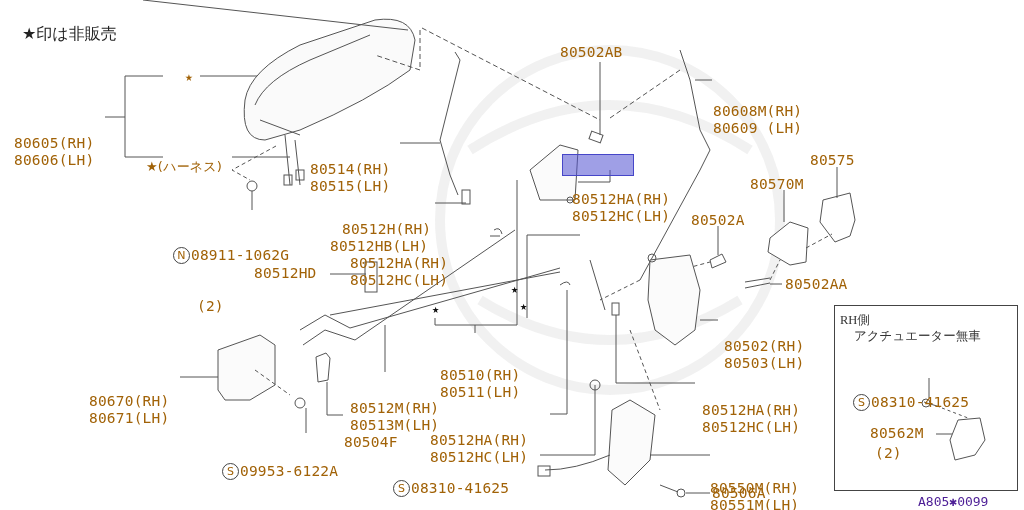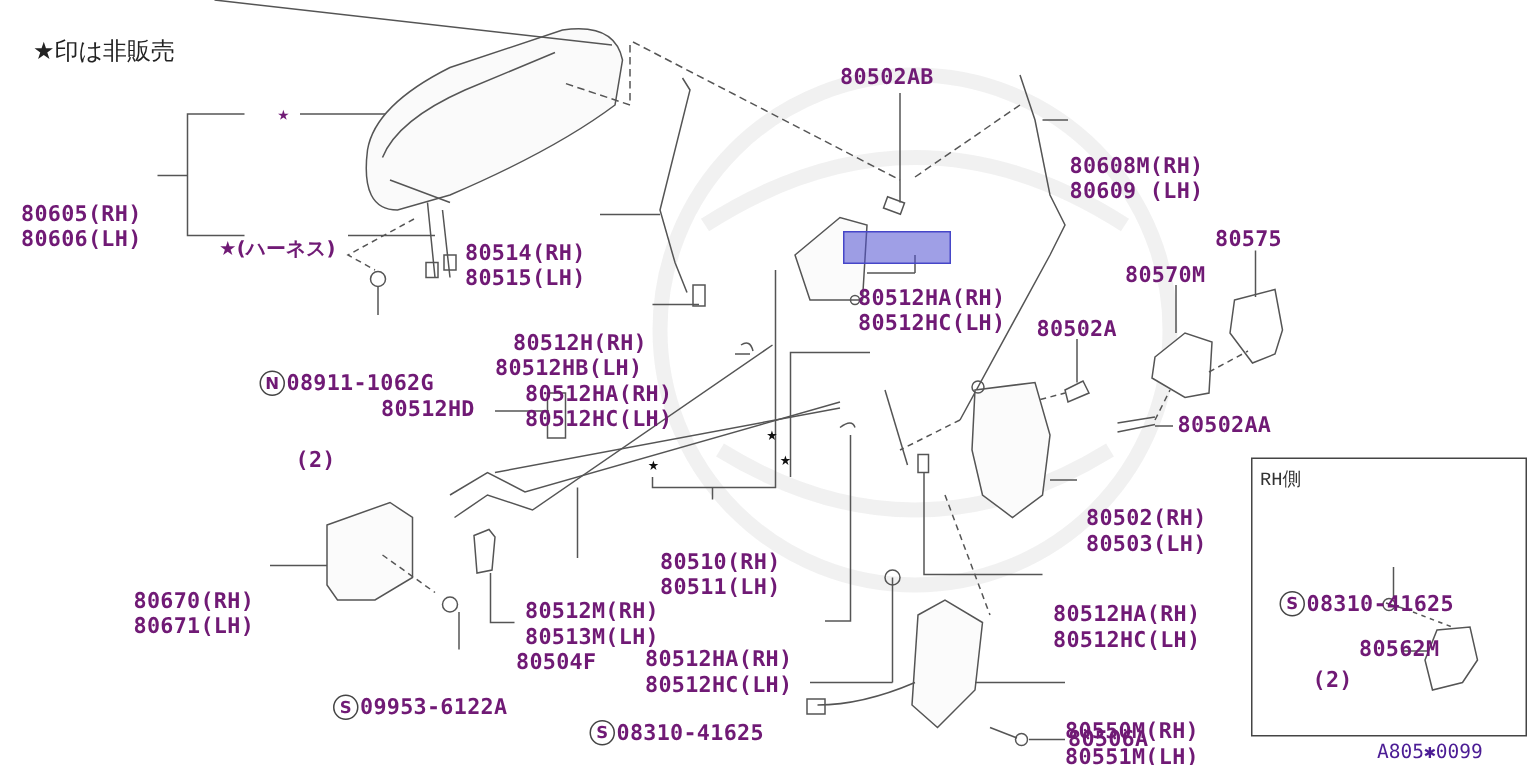--- a/index.html
+++ b/index.html
@@ -1,23 +1,23 @@
 <!DOCTYPE html>
 <html><head>
 <meta charset="utf-8">
 <style>
   html, body { margin:0; padding:0; background:#fff; }
   body { width:1024px; height:510px; position:relative; overflow:hidden; font-family:"DejaVu Sans Mono","Liberation Mono",monospace; color:#333; }
   #canvas { position:absolute; left:0; top:0; width:1024px; height:510px; }
-  .lbl { position:absolute; font-size:14.5px; line-height:17px; letter-spacing:0.2px; color:#701a75; white-space:pre; cursor:pointer;font-weight:bold; }
+  .lbl { position:absolute; font-size:14.5px; line-height:17px; letter-spacing:0.2px; color:#a16207; white-space:pre; cursor:pointer; }
   .lbl .l { display:block; }
   .note { position:absolute; font-size:16px; color:#222; font-family:"DejaVu Sans",sans-serif; white-space:pre; }
   .hl { position:absolute; background:rgba(80,80,210,0.55); border:1px solid #4646c8; }
   .inset { position:absolute; left:834px; top:305px; width:182px; height:184px; border:1px solid #444; }
-  .inset-title { position:absolute; left:840px; top:312px; font-family:Liberation Mono, monospace; font-size:12.5px; color:#333; line-height:16px; white-space:pre; }
+  .inset-title { position:absolute; left:840px; top:312px; font-family:Liberation Serif, serif; font-size:12.5px; color:#333; line-height:16px; white-space:pre; }
   .code { position:absolute; font-size:13px; color:#4c1d95; white-space:pre; }
   .circ { display:inline-block; width:15px; height:15px; border:1px solid #444; border-radius:50%; font-size:11px; line-height:15px; text-align:center; margin-right:1px; vertical-align:1px; font-family:"DejaVu Sans",sans-serif; }
 </style>
 </head>
 <body>
 
 <svg id="canvas" width="1024" height="510" viewBox="0 0 1024 510">
 
   <g stroke="#eeeeee" stroke-width="10" fill="none" opacity="0.8">
     <circle cx="610" cy="220" r="170"></circle>
@@ -205,20 +205,20 @@
 <div class="lbl" style="left:393px;top:446px;">
   <span class="l"><span class="circ">S</span><span>08310-41625</span></span>
   
 </div>
 <div class="lbl" style="left:710px;top:446px;">
   <span class="l">80550M(RH)</span><span class="l">80551M(LH)</span>
 </div>
 <div class="lbl" style="left:712px;top:485px;">80506A</div>
 
 <div class="inset"></div>
-<div class="inset-title"><span class="l" style="display:block">RH側</span></div>
+<div class="inset-title"><span class="l" style="display:block">RH側</span><span style="display:block;padding-left:14px">アクチュエーター無車</span></div>
 <div class="lbl" style="left:853px;top:360px;">
   <span class="l"><span class="circ">S</span><span>08310-41625</span></span>
   <span class="l" style="padding-left:22px">(2)</span>
 </div>
-<div class="lbl" style="left:870px;top:425px;margin-left:36px;">80562M</div>
+<div class="lbl" style="left:870px;top:425px;">80562M</div>
 
 <div class="code" style="left:918px;top:494px;">A805✱0099</div>
 
 </body></html>

